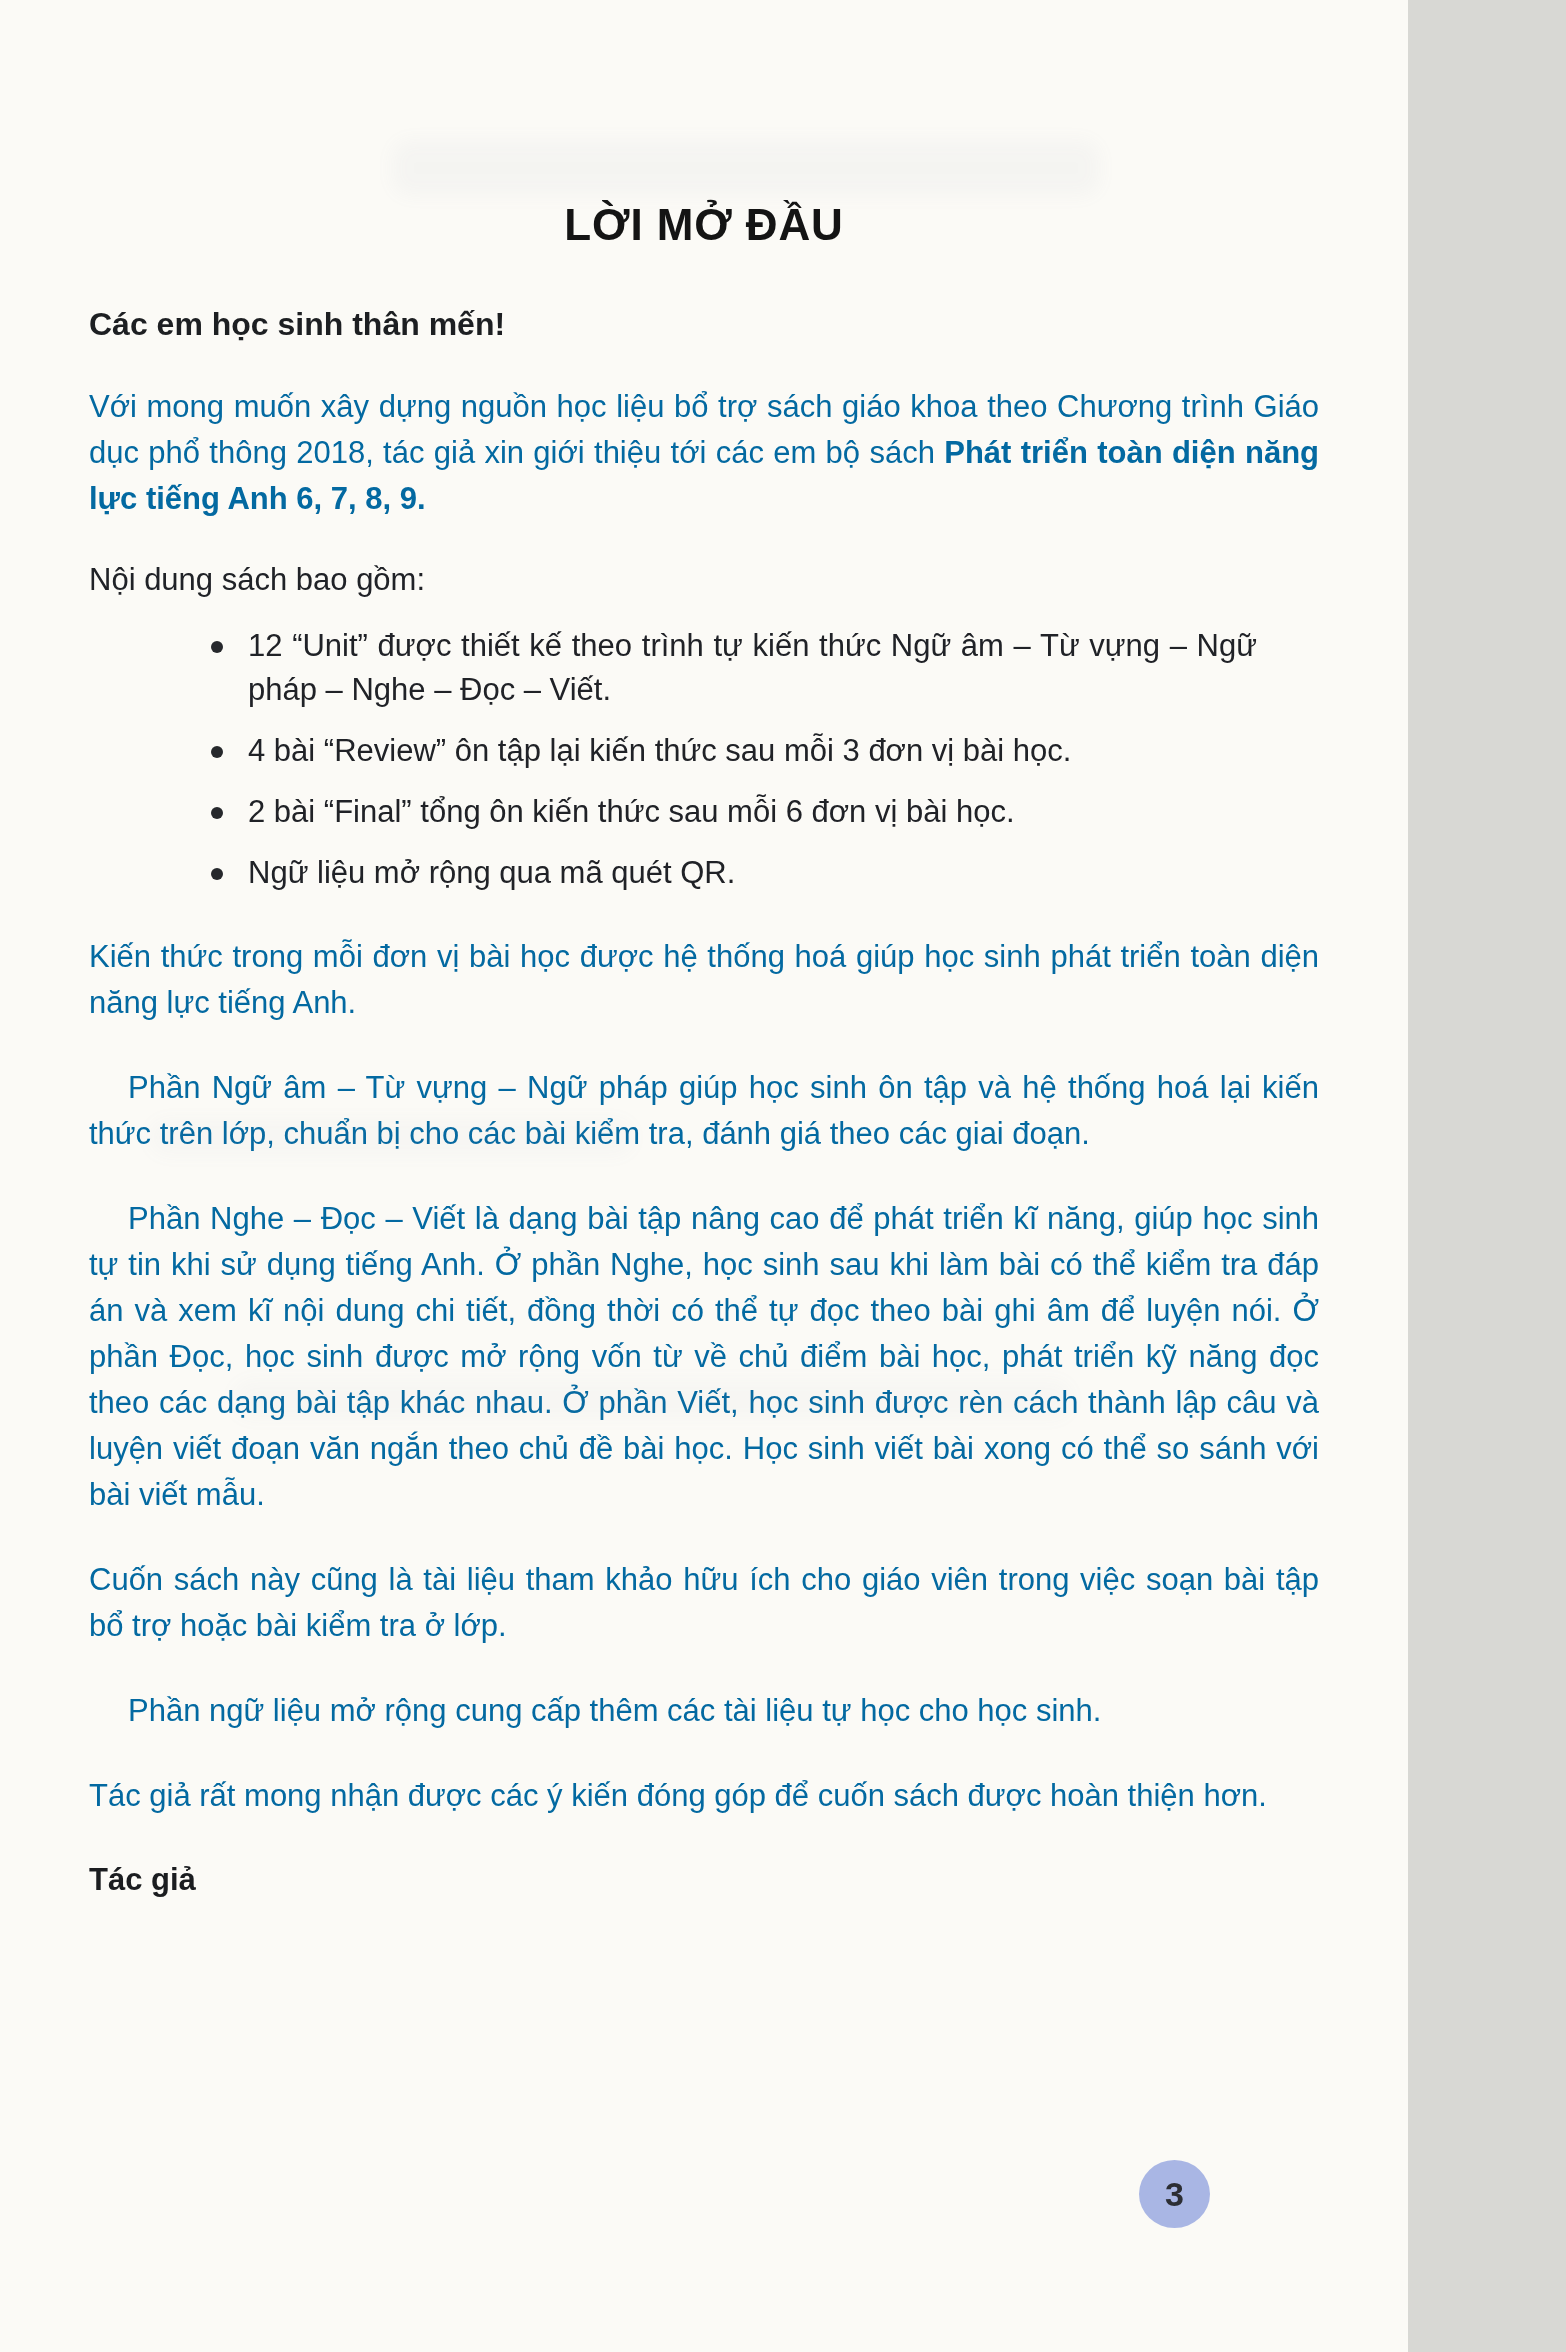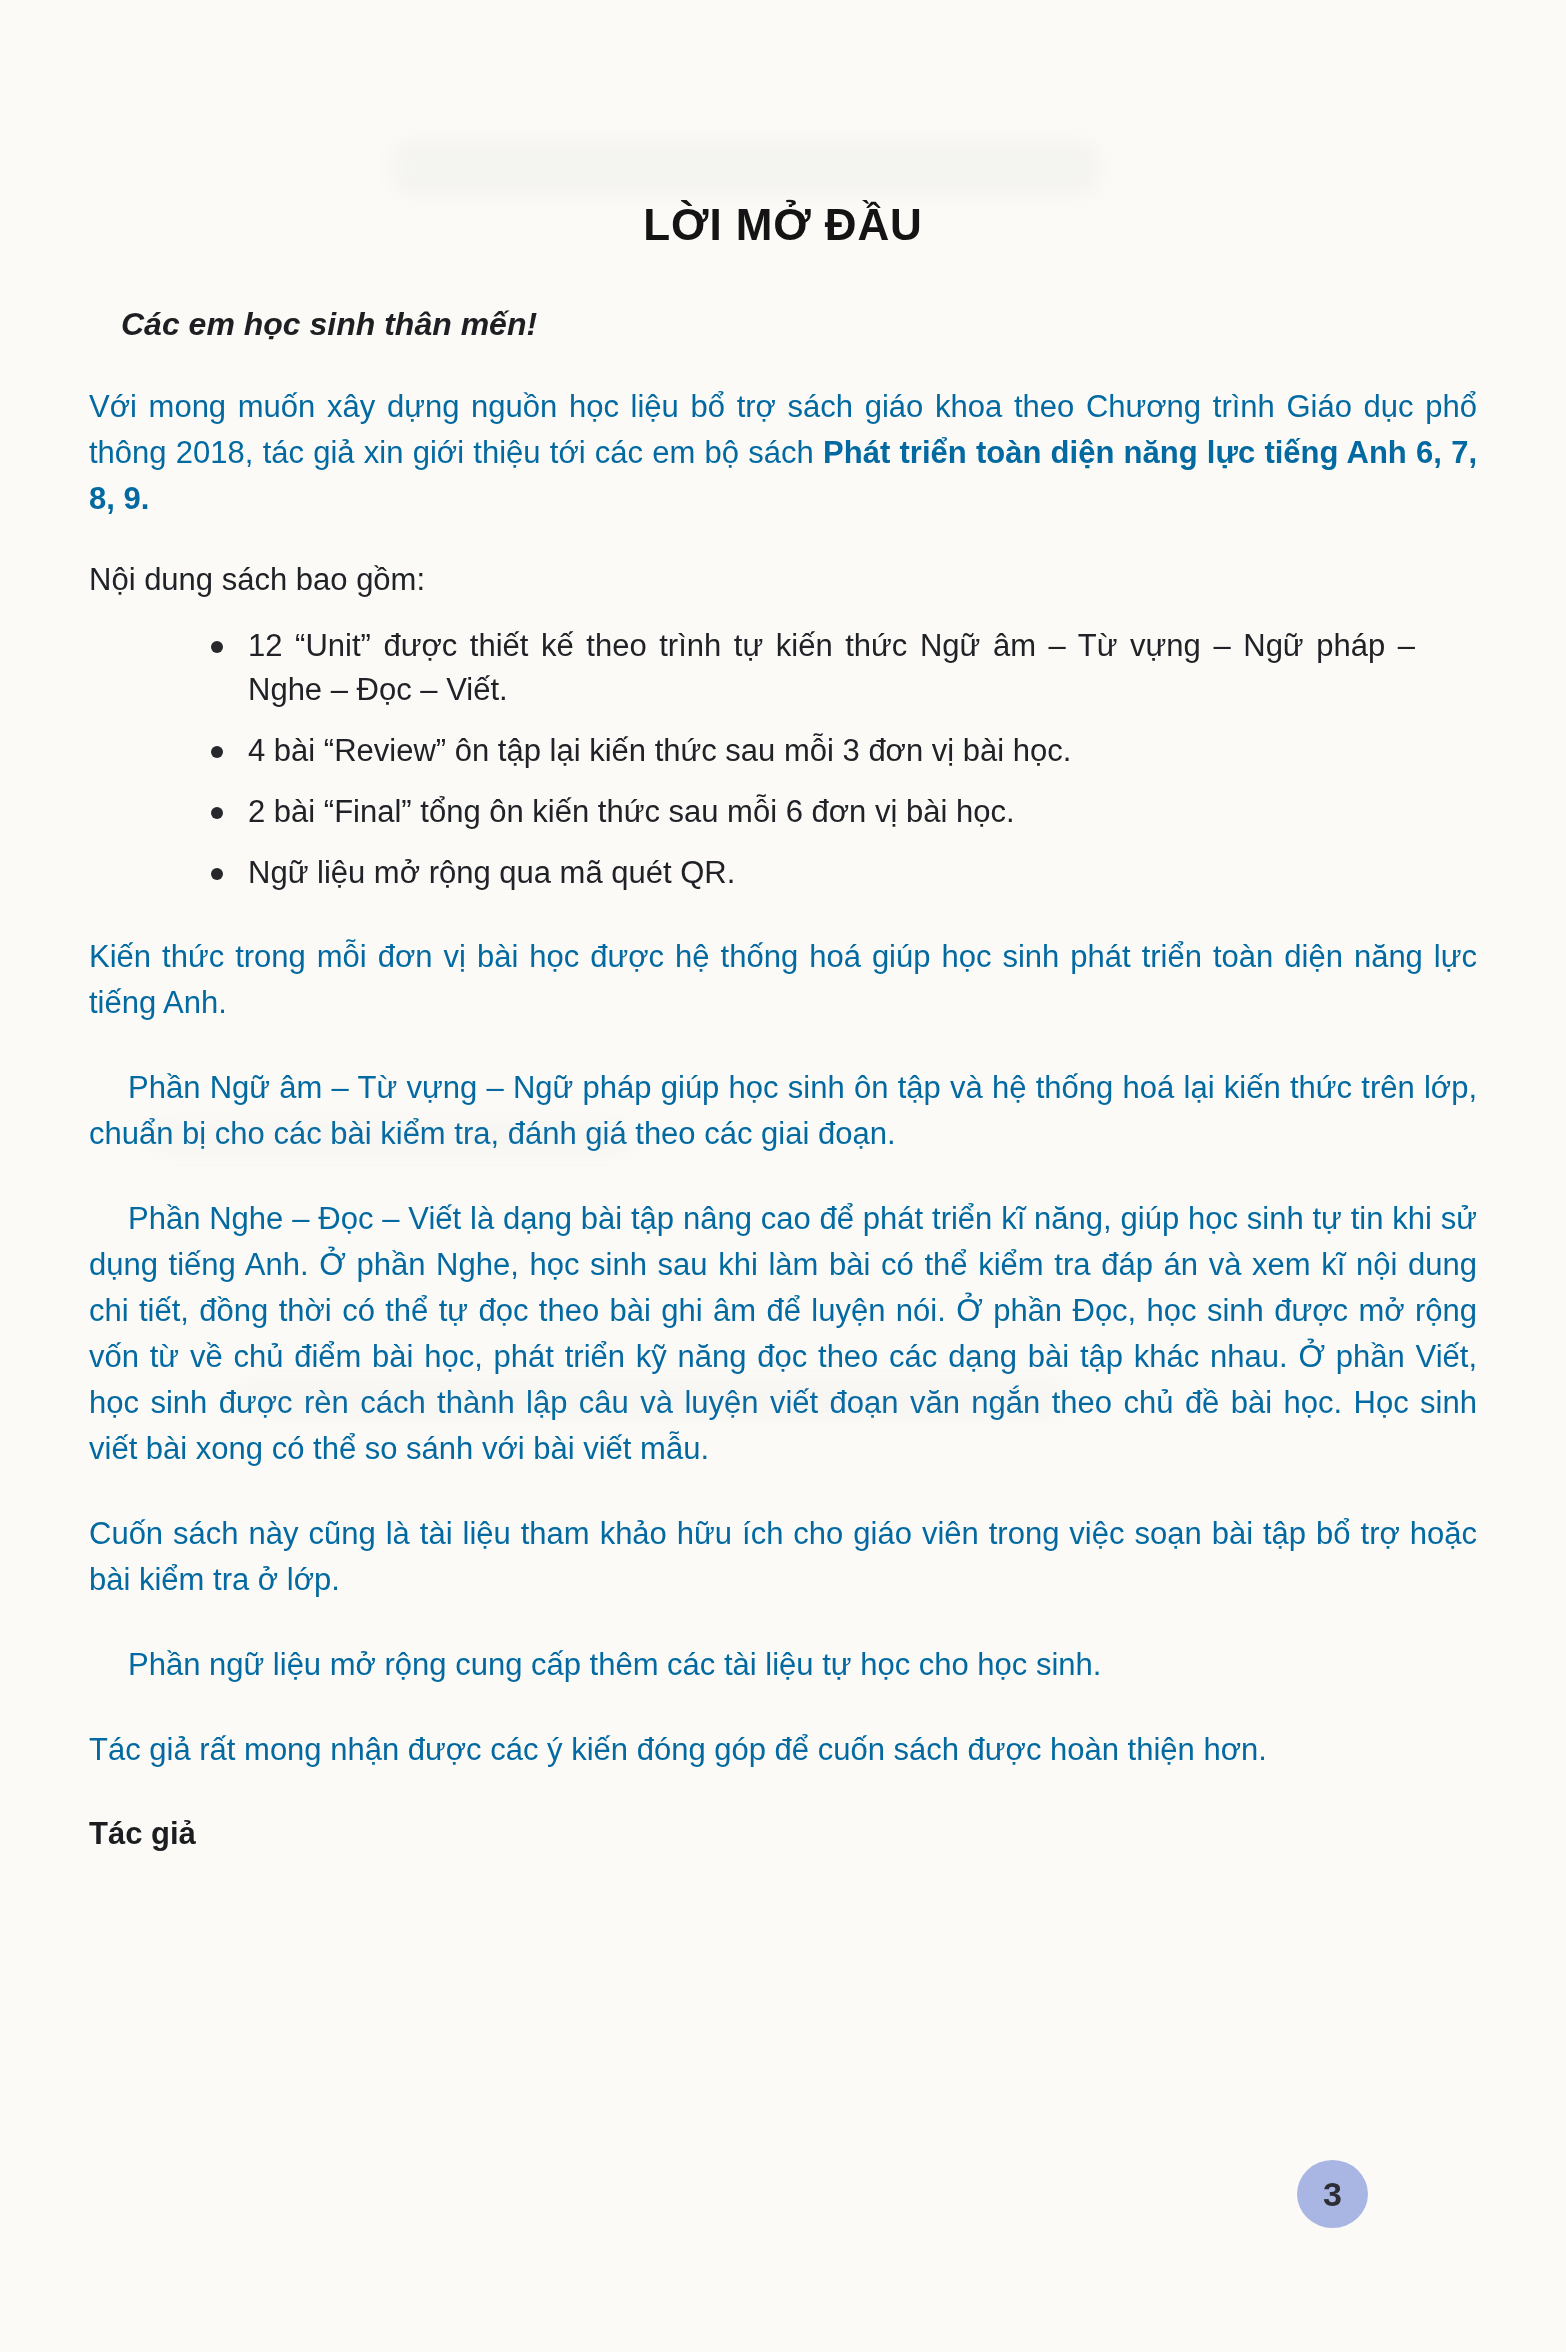--- a/index.html
+++ b/index.html
@@ -3,43 +3,41 @@
 <meta charset="utf-8">
 <style>
   * { margin: 0; padding: 0; box-sizing: border-box; }
   html, body { width: 1566px; height: 2353px; }
   body {
     font-family: "Liberation Sans", sans-serif;
     background: #d8d8d4;
   }
   .page {
     position: relative;
-    width: 1566px;
+    width: 1408px;
     height: 2353px;
     background: #fbfaf6;
     color: #1f2125;
     overflow: hidden;
   }
   .content {
     padding: 200px 89px 0 89px;
   }
   .doc-title {
     text-align: center;
     font-size: 44px;
     font-weight: bold;
     letter-spacing: 0.9px;
     color: #141414;
   }
   .salutation {
     margin-top: 56px;
     font-size: 32px;
-    font-style: italic;
     font-weight: bold;
     color: #1d1f22;
-    margin-left: 32px;
   }
   .para {
     margin-top: 39px;
     font-size: 31px;
     line-height: 46px;
     text-align: justify;
     color: #0369a1;
   }
   .para.first-after-salutation { margin-top: 41px; }
   .para .bold-run { font-weight: bold; }

